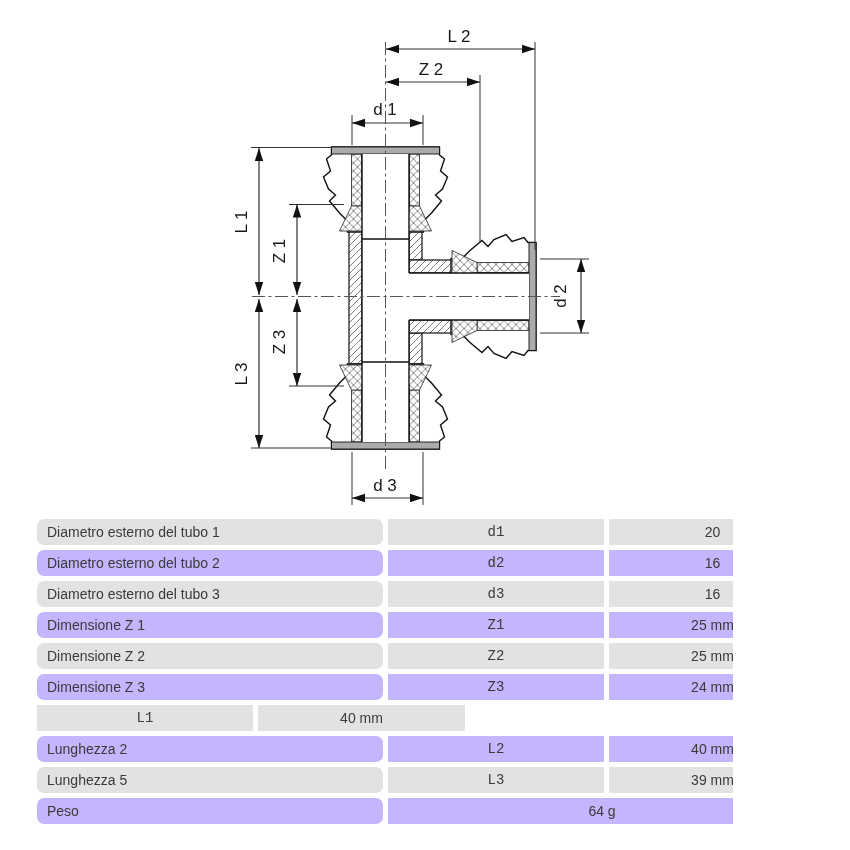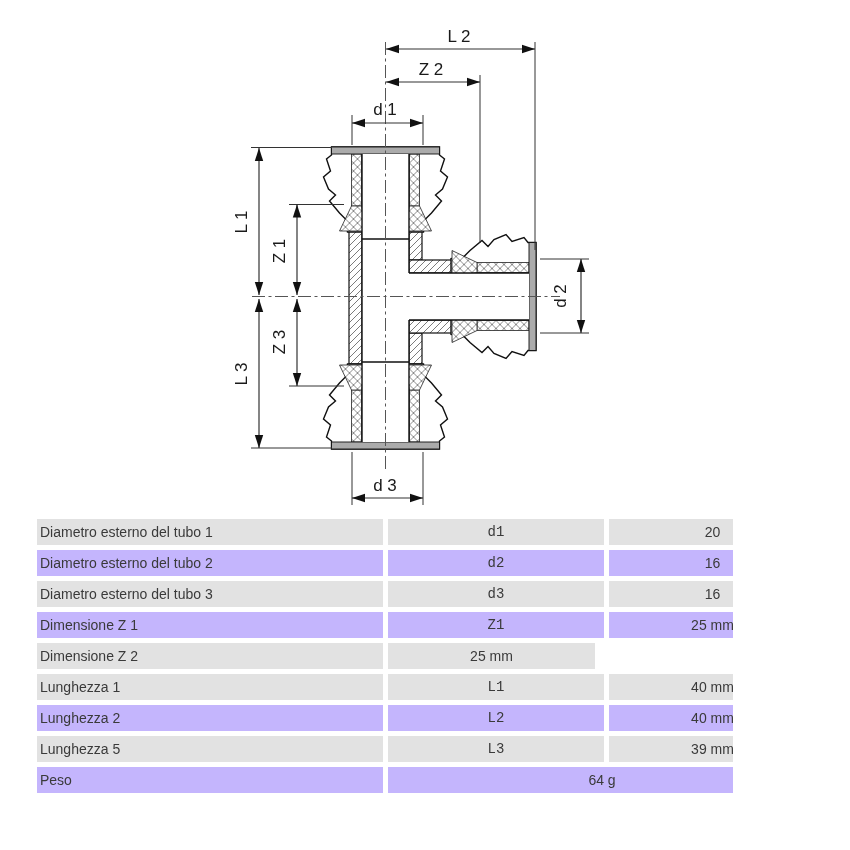--- a/index.html
+++ b/index.html
@@ -6,21 +6,21 @@
   .page {
     position:relative; width:733px; height:850px; background:#fff;
     font-family:"Liberation Sans", sans-serif; overflow:hidden;
   }
   .diagram-wrap { position:absolute; left:0; top:0; width:850px; height:515px; }
   svg text { font-family:"Liberation Sans", sans-serif; font-size:17px; fill:#1a1a1a; }
 
   .spec-table { position:absolute; left:37px; top:519px; width:779px; font-size:14px; color:#3a3a3a; }
   .trow { display:flex; gap:5px; margin-bottom:5px; }
   .cell { height:26px; display:flex; align-items:center; box-sizing:border-box; }
-  .c-label  { width:346px; padding-left:3px; justify-content:flex-start; }
+  .c-label  { width:346px; padding-left:10px; justify-content:flex-start;border-radius:7px; }
   .c-symbol { width:216px; justify-content:center;font-family:Liberation Mono, monospace; }
   .c-value  { width:207px; justify-content:center;text-align:right; }
   .c-merged { width:428px; justify-content:center; }
   .trow.odd  .cell { background:#e2e2e2; }
   .trow.even .cell { background:#c4b5fd; }
 </style>
 </head>
 <body>
 
 <div class="page">
@@ -157,24 +157,29 @@
         <div class="cell c-symbol">d3</div>
         <div class="cell c-value">16</div>
       </div>
       <div class="trow even">
         <div class="cell c-label">Dimensione Z 1</div>
         <div class="cell c-symbol">Z1</div>
         <div class="cell c-value">25 mm</div>
       </div>
       <div class="trow odd">
         <div class="cell c-label">Dimensione Z 2</div>
+        <div class="cell c-symbol">Z2</div>
         <div class="cell c-value">25 mm</div>
       </div>
+      <div class="trow even">
+        <div class="cell c-label">Dimensione Z 3</div>
+        <div class="cell c-symbol">Z3</div>
+        <div class="cell c-value">24 mm</div>
+      </div>
       <div class="trow odd">
-        <div class="cell c-label">Lunghezza 1</div>
         <div class="cell c-symbol">L1</div>
         <div class="cell c-value">40 mm</div>
       </div>
       <div class="trow even">
         <div class="cell c-label">Lunghezza 2</div>
         <div class="cell c-symbol">L2</div>
         <div class="cell c-value">40 mm</div>
       </div>
       <div class="trow odd">
         <div class="cell c-label">Lunghezza 5</div>

